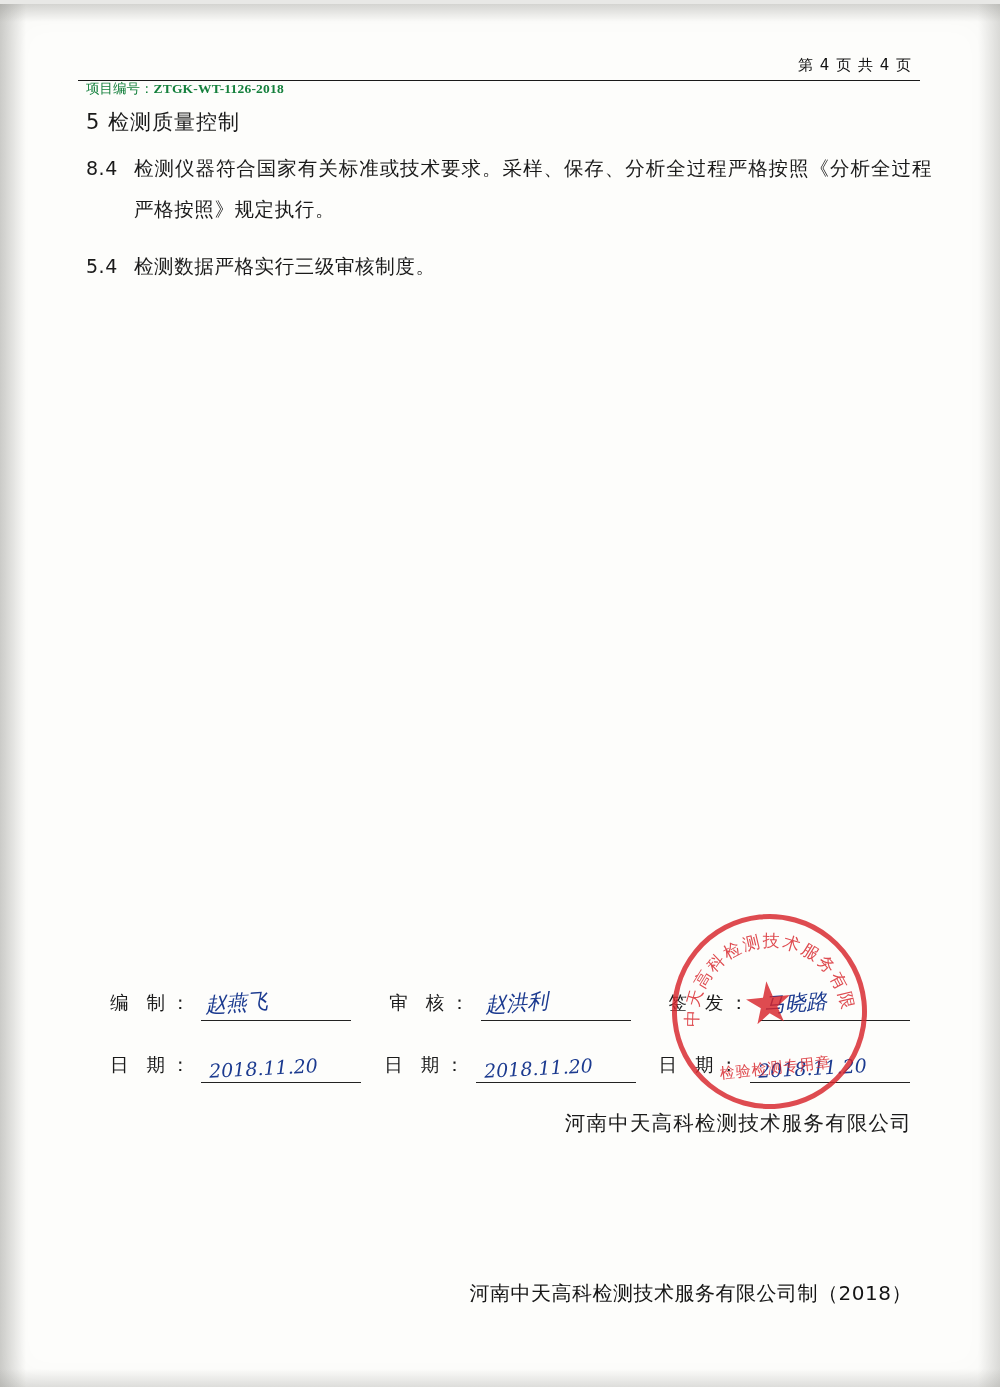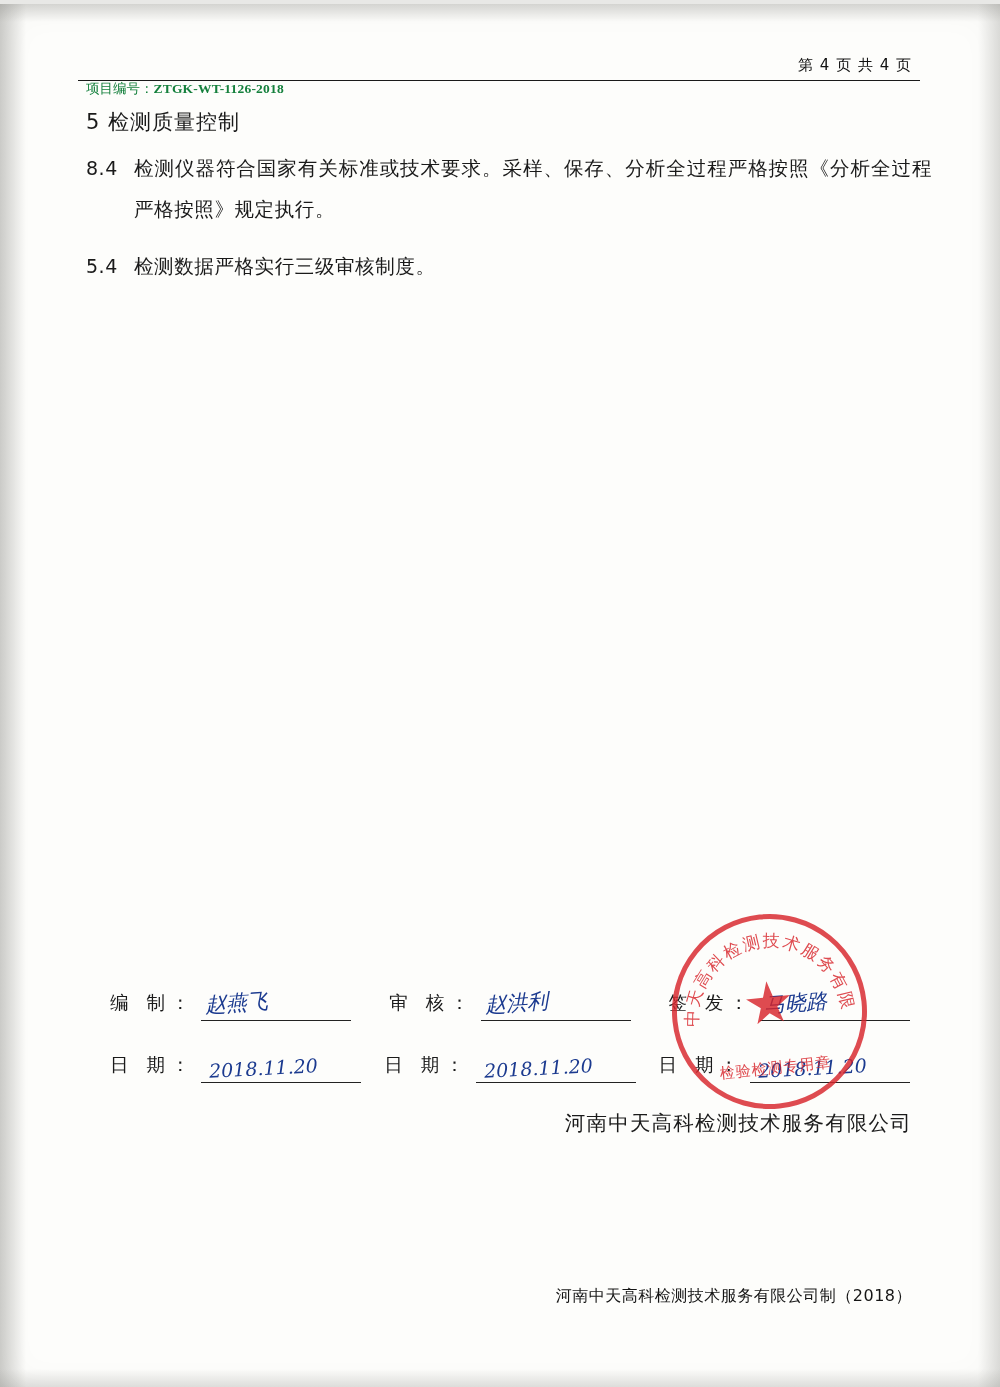--- a/index.html
+++ b/index.html
@@ -206,21 +206,21 @@
     right: 88px;
     top: 1105px;
     font-size: 20.5px;
     letter-spacing: 1.2px;
   }
 
   .footer {
     position: absolute;
     right: 88px;
     bottom: 84px;
-    font-size: 16px;
+    font-size: 20px;
     letter-spacing: 0.5px;
     color: #151515;
   }
 </style>
 </head>
 <body>
 
 <div class="page">
 
   <div class="scan-edge-left"></div>

